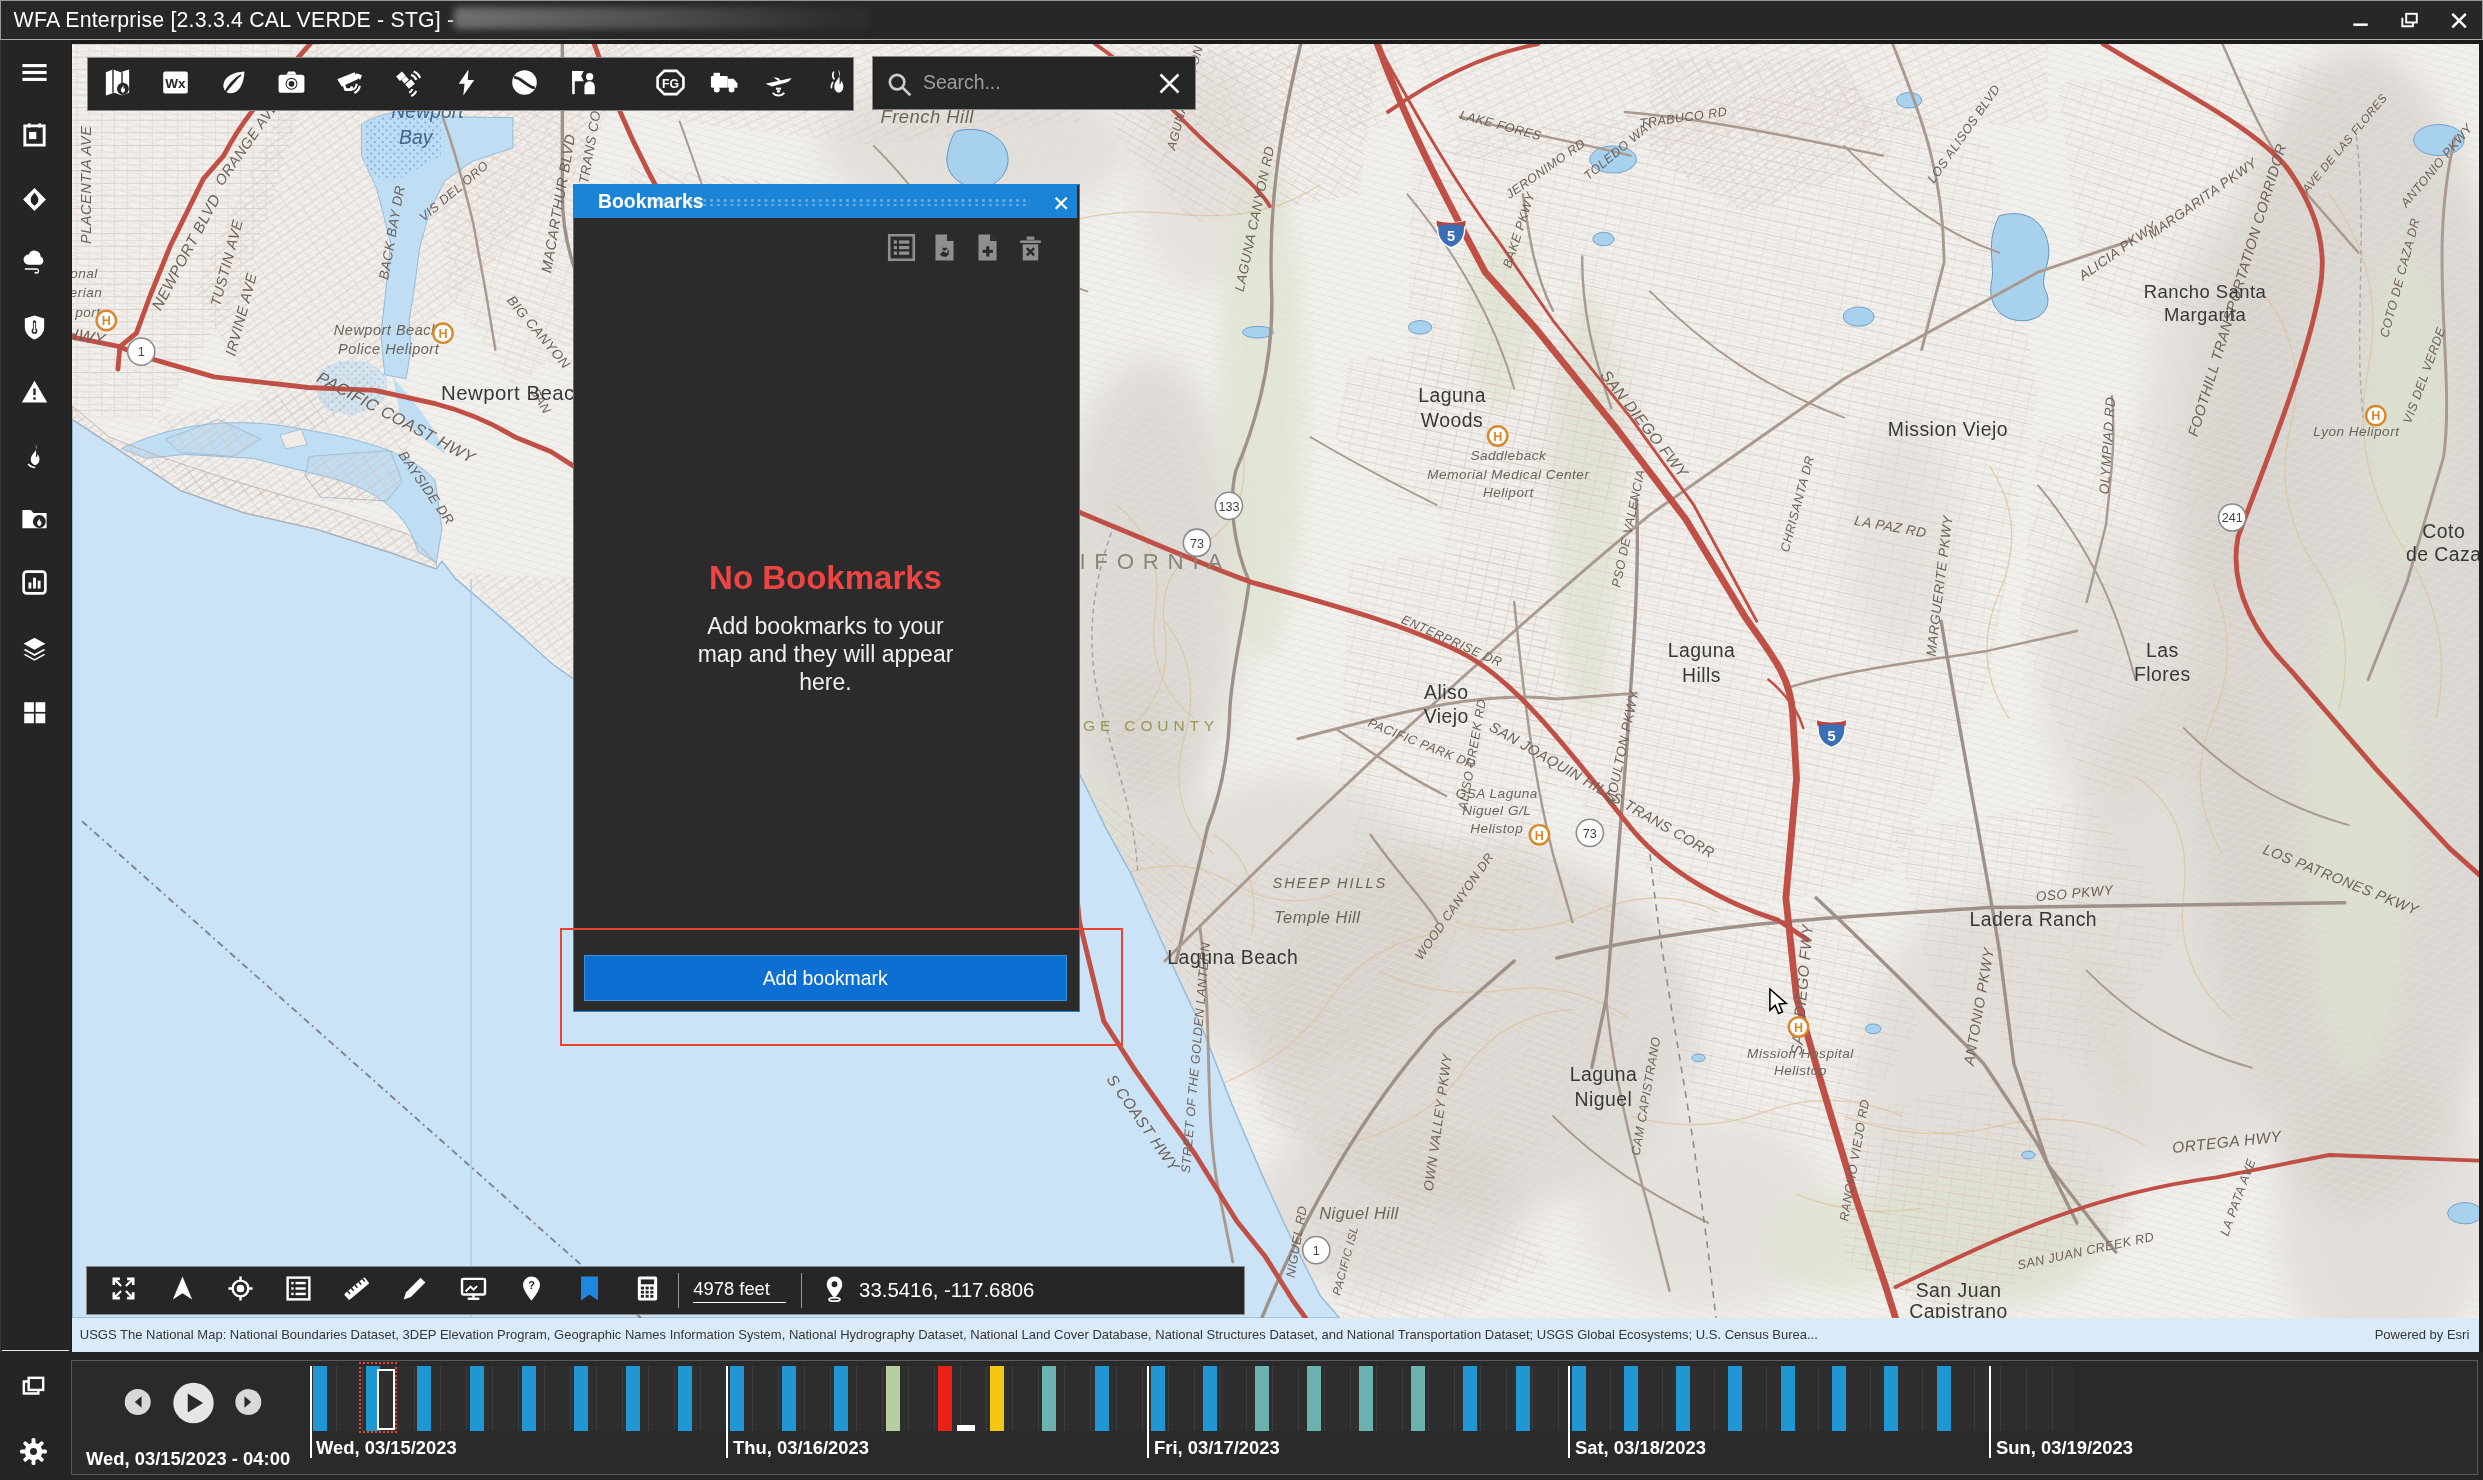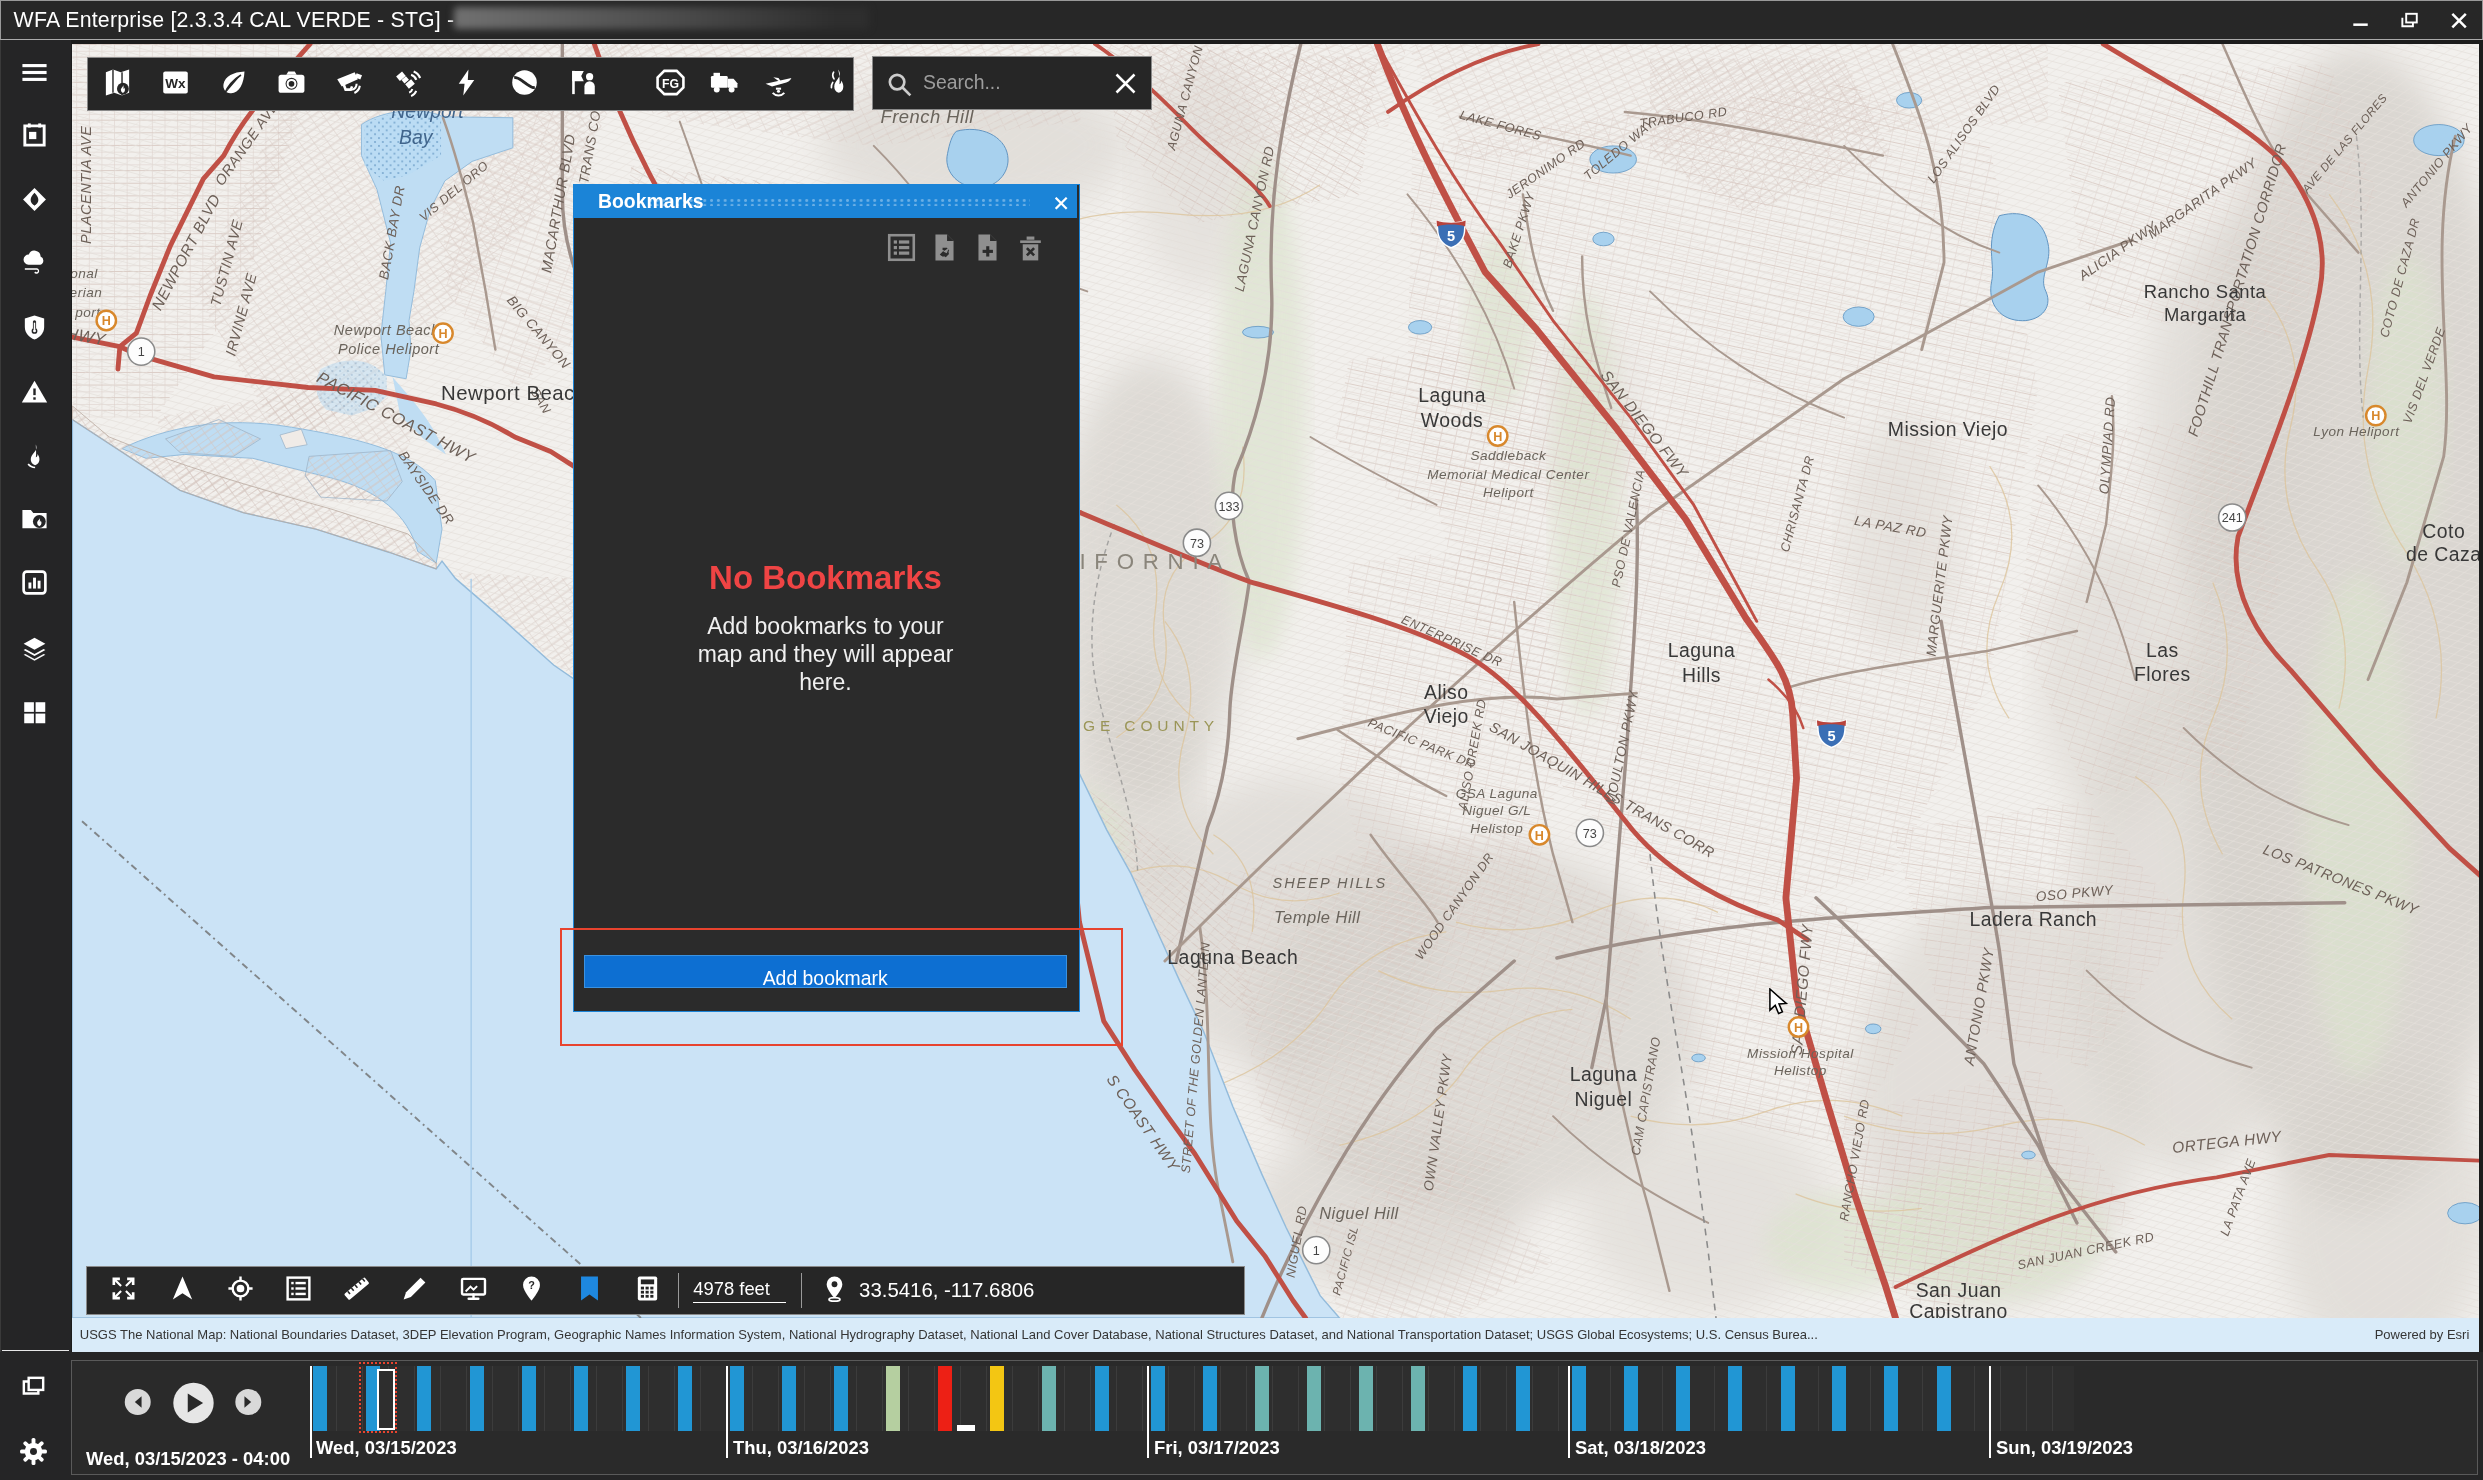--- a/index.html
+++ b/index.html
@@ -7,26 +7,26 @@
 #titlebar{position:absolute;left:0;top:0;width:2483px;height:40px;background:#272727;border:1px solid #999;border-bottom:1px solid #aaa}
 #titletext{position:absolute;left:13.6px;top:7.8px;color:#fff;font-size:21.3px;letter-spacing:0.2px}
 #redact{position:absolute;left:454px;top:6.8px;width:415px;height:22px;border-radius:3.9px;background:linear-gradient(90deg,#707070,#4a4a4a 55%,#2e2e2e 92%);filter:blur(3.9px)}
 #sidebar{position:absolute;left:0;top:40px;width:71px;height:1441px;background:#252526;border-left:1px solid #3a3a3a}
 #map{position:absolute;left:72px;top:44px;width:2407px;height:1274px;background:#f3f1ee;overflow:hidden}
 #attr{position:absolute;left:72px;top:1318px;width:2407px;height:34px;background:#d9ebf9;color:#353535;font-size:13px;line-height:34px;padding-left:7.8px;white-space:nowrap;overflow:hidden}
 #attr .pwr{position:absolute;right:0px;top:0;background:#d9ebf9;padding:0 9.7px 0 15.5px}
 #tl{position:absolute;left:0px;top:1352px;width:2483px;height:129px;background:#252526}
 #tlpanel{position:absolute;left:71px;top:1360px;width:2407px;height:115px;background:#2a2a2a;border:1px solid #5a5a5a}
 #toolbar{position:absolute;left:87px;top:57px;width:767px;height:54px;background:#262626;border:1.9px solid #8a8a8a;display:flex;align-items:center}
-#search{position:absolute;left:872px;top:56px;width:280px;height:54px;background:#262626;border:1.9px solid #8a8a8a;color:#b5b5b5;font-size:19.4px}
+#search{position:absolute;left:872px;top:56px;width:324px;height:54px;background:#262626;border:1.9px solid #8a8a8a;color:#b5b5b5;font-size:19.4px}
 #bmpanel{position:absolute;left:573px;top:184px;width:507px;height:828px;background:#2b2b2b;border:1.9px solid #1b84d7}
 #bmtitle{position:absolute;left:0;top:0;width:503px;height:33px;background:#1b84d7;color:#fff;font-size:19.4px;font-weight:bold;line-height:33px;padding-left:24px}
 #bmdots{position:absolute;left:73px;top:12.6px;width:383px;height:8.7px;background-image:radial-gradient(circle,rgba(255,255,255,0.35) 1.3px,transparent 1.5px);background-size:6.8px 4.9px}
 #bmx{position:absolute;right:6.8px;top:2.9px;color:#fff;font-size:21.3px;font-weight:normal}
-#bmbtn{position:absolute;left:9.7px;top:770px;width:483px;height:33px;background:#0d6fd2;border:1px solid #3b92e0;color:#fff;font-size:19.4px;text-align:center;line-height:45px}
+#bmbtn{position:absolute;left:9.7px;top:770px;width:483px;height:46px;background:#0d6fd2;border:1px solid #3b92e0;color:#fff;font-size:19.4px;text-align:center;line-height:45px}
 #redrect{position:absolute;left:560px;top:928px;width:563px;height:118px;border:2.9px solid #e8432e}
 #btoolbar{position:absolute;left:86px;top:1266px;width:1159px;height:49px;background:#262626;border:1.9px solid #8a8a8a;display:flex;align-items:center;color:#fff}
 .sep{position:absolute;background:#fff}
 .daylab{position:absolute;color:#fff;font-size:18.4px;font-weight:bold;top:1437px}
 
 </style></head><body>
 <div id="titlebar"></div>
 <div id="titletext">WFA Enterprise [2.3.3.4 CAL VERDE - STG] -</div>
 <div id="redact"></div>
 <svg class="abs" style="left:2348px;top:8.7px" width="126" height="25" viewBox="0 0 130 26">

